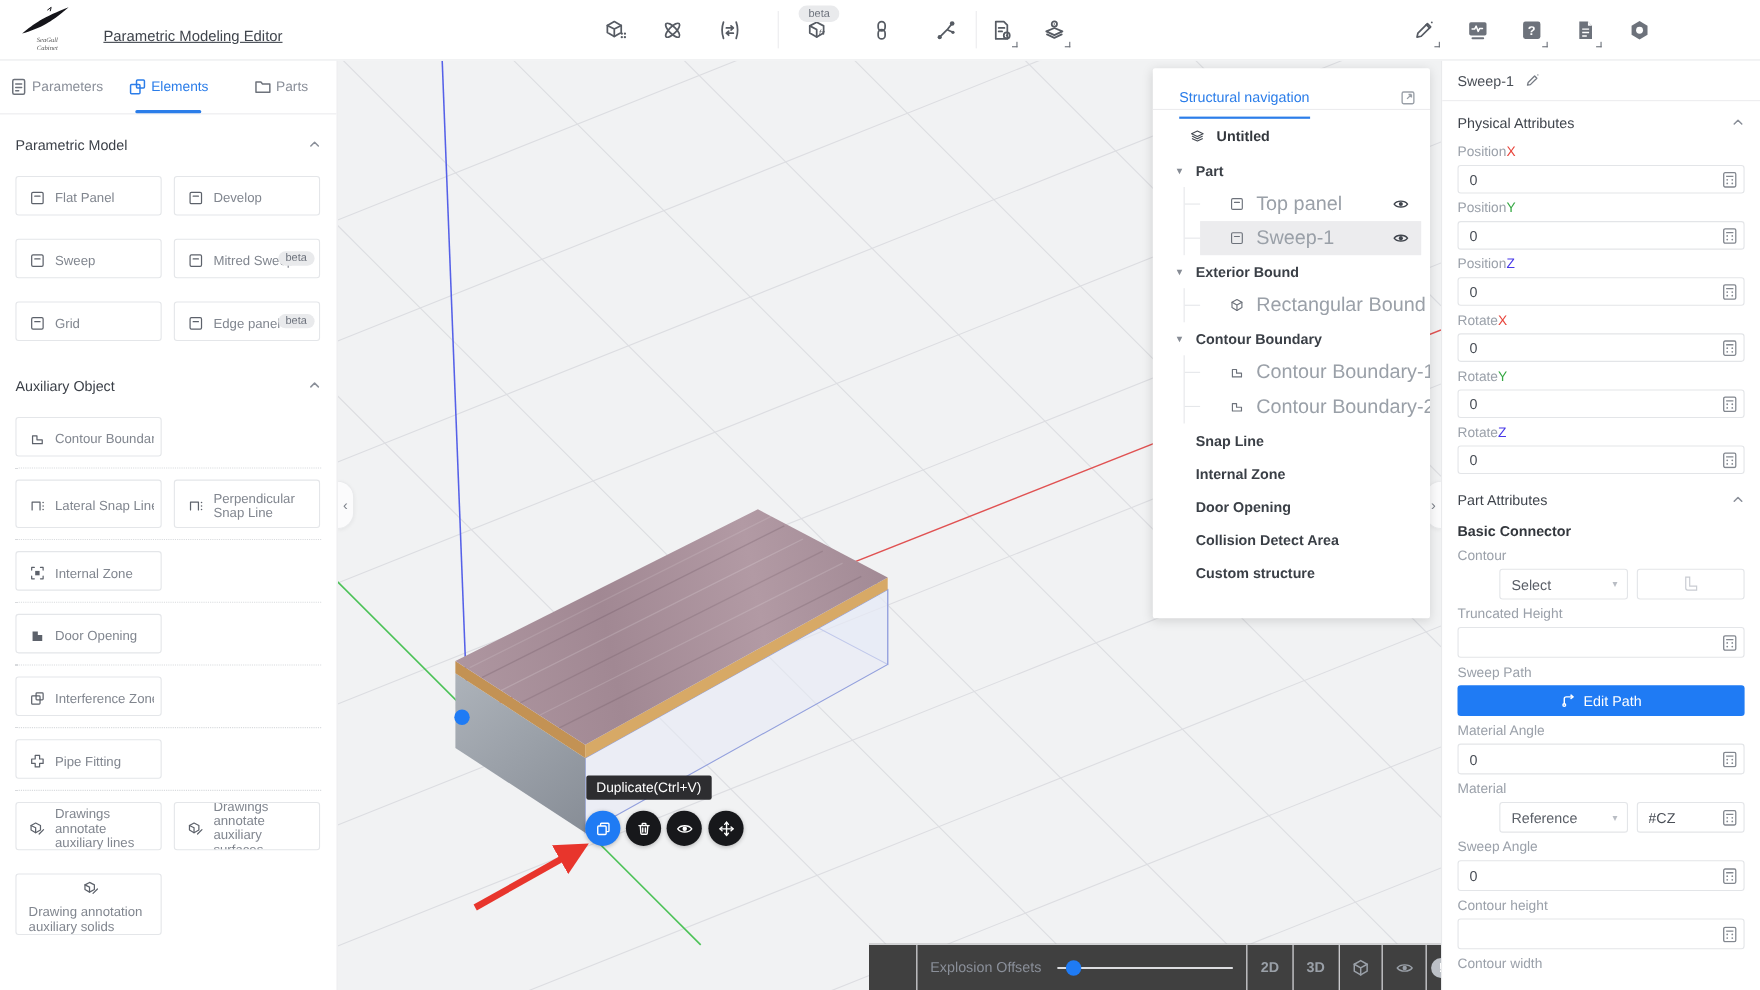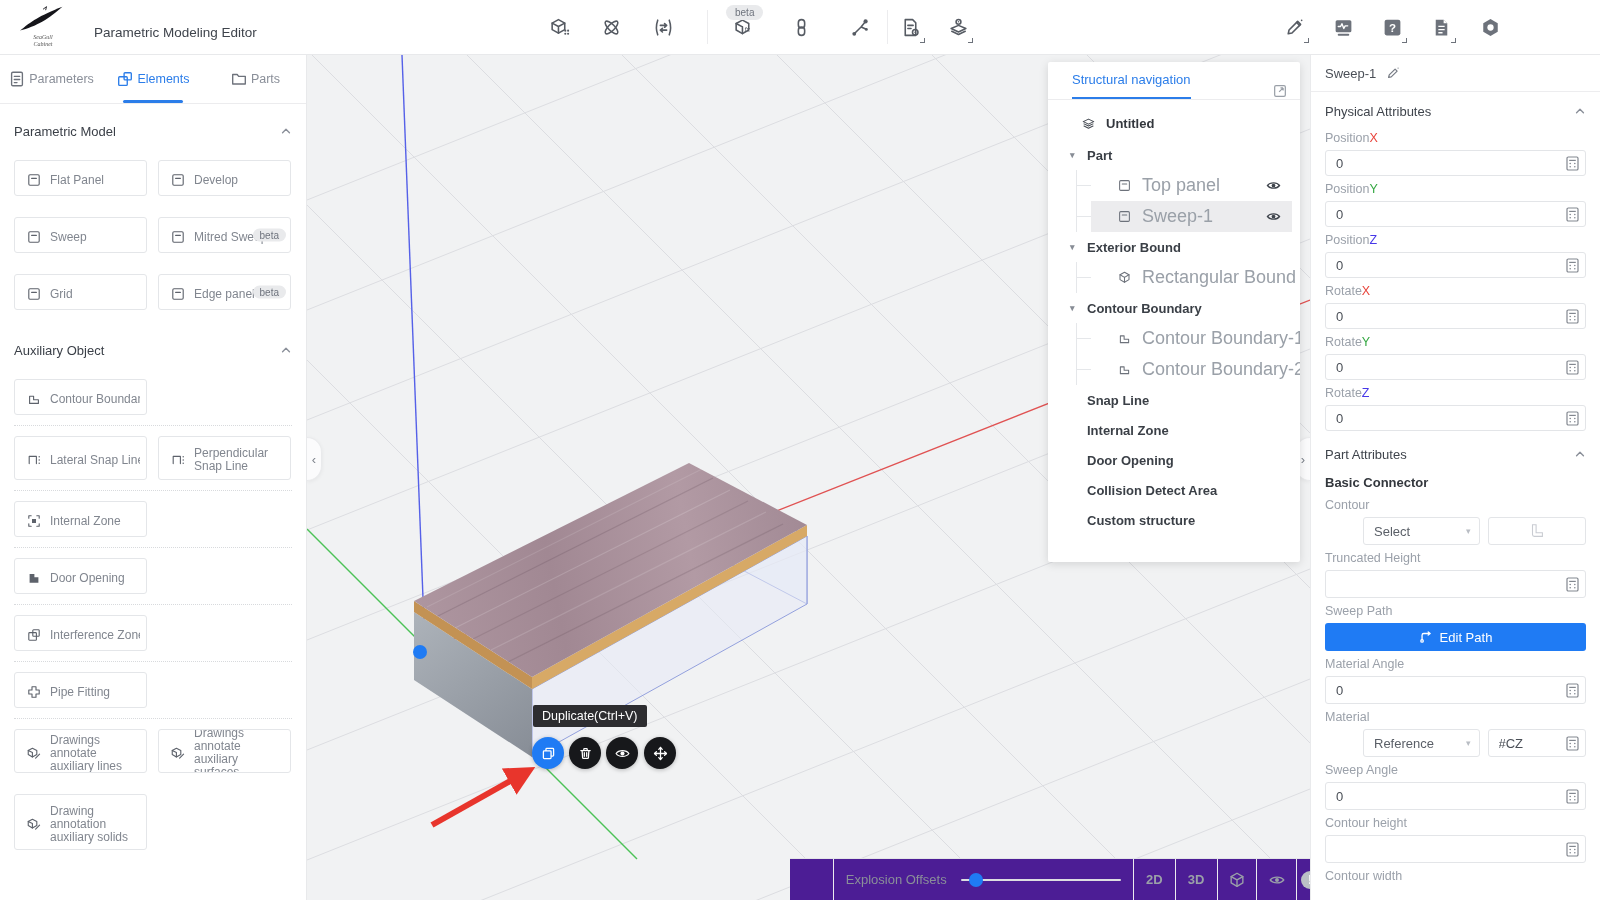--- a/index.html
+++ b/index.html
@@ -7,21 +7,21 @@
     font-family:"Liberation Sans", sans-serif; }
   .app { position:relative; width:1600px; height:900px; }
 
   
   .header { position:absolute; left:0; top:0; width:1600px; height:55px; background:#fff;
     border-bottom:1px solid #e8e9eb; z-index:30; }
   .brand { position:absolute; left:14px; top:4px; display:flex; align-items:center; gap:22px; }
   .logo { width:58px; height:46px; position:relative; }
   .logo .scrip { position:absolute; left:0; right:0; top:30px; text-align:center; font-size:6px;
     color:#555; font-family:"Liberation Serif", serif; font-style:italic; line-height:7px; }
-  .apptitle { font-size:13.5px; color:#3f444c; margin-top:10px; }
+  .apptitle { font-size:13.5px; color:#3f444c; margin-top:10px;text-decoration:underline; }
   .hgroup { position:absolute; top:0; height:55px; display:flex; align-items:center; }
   .hicon { position:relative; width:34px; height:34px; display:flex; align-items:center; justify-content:center; cursor:pointer; }
   .hsep { position:absolute; top:10px; width:1px; height:34px; background:#ececee; }
   .corner { position:absolute; right:2px; bottom:2px; width:5px; height:5px;
     border-right:1.4px solid #6d727b; border-bottom:1.4px solid #6d727b; }
   .betapill { position:absolute; left:726px; top:5px; z-index:31; background:#e9eaec; color:#6f747e;
     font-size:10px; padding:2px 9px; border-radius:9px; }
   .icon20 { width:21px; height:21px; stroke:#565b63; fill:none; stroke-width:1.5;
     stroke-linecap:round; stroke-linejoin:round; }
   .iconfill { width:21px; height:21px; }
@@ -40,21 +40,21 @@
   .sec { padding:0 14px; }
   .sechead { display:flex; align-items:center; justify-content:space-between; height:30px;
     margin-top:12px; font-size:13px; color:#3a3f47; font-weight:500; }
   .chev { width:12px; height:12px; stroke:#8a8f99; fill:none; stroke-width:1.6; stroke-linecap:round; stroke-linejoin:round;}
   .btngrid { display:grid; grid-template-columns:133px 133px; column-gap:11px; row-gap:21px; margin-top:14px; }
   .pbtn { position:relative; height:36px; border:1px solid #e4e6e9; border-radius:3px; background:#fff;
     display:flex; align-items:center; gap:8px; padding:4px 6px 0 11px; cursor:pointer; overflow:hidden; }
   .pbtn svg { width:16px; height:16px; flex:0 0 auto; stroke:#5d626b; fill:none; stroke-width:1.4;
     stroke-linecap:round; stroke-linejoin:round; }
   .pbtn .lbl { font-size:12px; color:#81868f; white-space:nowrap; overflow:hidden; line-height:13px; }
-  .pbtn.tall { height:44px; } .pbtn.tall3 { height:56px; }
+  .pbtn.tall { height:44px; } .pbtn.tall3 { height:56px;flex-direction:column; }
   .beta { position:absolute; right:4px; top:50%; transform:translateY(-50%); background:#e9eaec;
     color:#6f747e; font-size:10px; padding:1px 7px; border-radius:8px; }
   .auxrow { position:relative; display:flex; gap:11px; margin-top:0; }
   .auxwrap > .auxrow { margin-bottom:21px; }
   .auxwrap > .auxrow.divafter::after { content:""; position:absolute; left:0; right:0; bottom:-11px;
     border-bottom:1px dotted #d8dadd; }
   .auxwrap { margin-top:14px; }
   .pbtn.w133 { width:133px; }
 
   
@@ -73,21 +73,21 @@
     box-shadow:0 1px 4px rgba(0,0,0,.25); }
   .act svg { width:17px; height:17px; stroke:#fff; fill:none; stroke-width:1.5; stroke-linecap:round; stroke-linejoin:round; }
   .act.blue { background:#1f7bf4; }
   .tooltip { position:absolute; left:226px; top:650px; background:#2d2d30; color:#fff;
     font-size:12.5px; padding:4px 9px; border-radius:2px; white-space:nowrap; z-index:8; }
   .arrowsvg { position:absolute; left:0; top:0; width:1003px; height:845px; z-index:9; pointer-events:none; }
 
   
   .snav { position:absolute; left:741px; top:7px; width:252px; height:500px; background:#fff;
     border-radius:2px; box-shadow:0 2px 10px rgba(0,0,0,.13); z-index:10; overflow:hidden; }
-  .snav-head { height:38px; display:flex; align-items:flex-end; justify-content:space-between;
+  .snav-head { height:38px; display:flex; align-items:center; justify-content:space-between;
     padding:16px 12px 0 24px; border-bottom:1px solid #ececee; }
   .snav-title { position:relative; color:#2b7de9; font-size:13px; height:38px; line-height:38px; cursor:pointer; }
   .snav-title::after { content:""; position:absolute; left:0; right:0; bottom:0; height:2px; background:#2b7de9; }
   .expand { width:16px; height:16px; stroke:#9aa0a8; fill:none; stroke-width:1.4; cursor:pointer; }
   .snav-body { padding-top:6px; }
   .trow-root { display:flex; align-items:center; gap:10px; height:34px; padding-left:33px;
     font-size:13px; font-weight:700; color:#33373d; }
   .trow-root svg { width:15px; height:15px; stroke:#454a52; fill:none; stroke-width:1.4; stroke-linecap:round; stroke-linejoin:round;}
   .tgroup { display:flex; align-items:center; height:30px; padding-left:22px; gap:6px;
     font-size:13px; font-weight:700; color:#3a3f46; cursor:pointer; }
@@ -98,21 +98,21 @@
   .leaf-inner { flex:1; display:flex; align-items:center; height:100%;
     padding:0 10px 0 26px; margin-right:8px; gap:10px; }
   .leaf-inner.sel { background:#ececee; }
   .leaf-inner svg.li { width:15px; height:15px; stroke:#6d727b; fill:none; stroke-width:1.4; stroke-linecap:round; stroke-linejoin:round; flex:0 0 auto;}
   .leaf-lbl { flex:1; font-size:18px; color:#9aa0a8; white-space:nowrap; overflow:hidden; }
   .eye { width:17px; height:13px; flex:0 0 auto; cursor:pointer; }
   .eye path { stroke:#3f444c; fill:none; stroke-width:1.4; }
   .eye circle { fill:#3f444c; }
 
   
-  .vfooter { position:absolute; left:483px; right:0; bottom:0; height:42px; background:#4c1d95;
+  .vfooter { position:absolute; left:483px; right:0; bottom:0; height:42px; background:#404040;
     border-top:1px solid #e4e5e7; display:flex; z-index:6; }
   .vcell { height:100%; display:flex; align-items:center; justify-content:center; border-left:1px solid #ececef; }
   .vcell.first { border-left:none; width:43px; }
   .vcell.explo { width:302px; justify-content:flex-start; padding-left:12px; }
   .explabel { font-size:13px; color:#8a8f99; }
   .slider { position:relative; width:160px; height:14px; margin-left:14px; cursor:pointer; }
   .slider .track { position:absolute; left:0; right:0; top:6px; height:2px; background:#dcdde0; border-radius:1px; }
   .slider .thumb { position:absolute; left:8px; top:0; width:14px; height:14px; border-radius:50%; background:#1f7bf4; }
   .vbtn { width:42px; font-size:13px; font-weight:700; color:#9aa0a8; cursor:pointer; }
   .vico { width:40px; cursor:pointer; }

